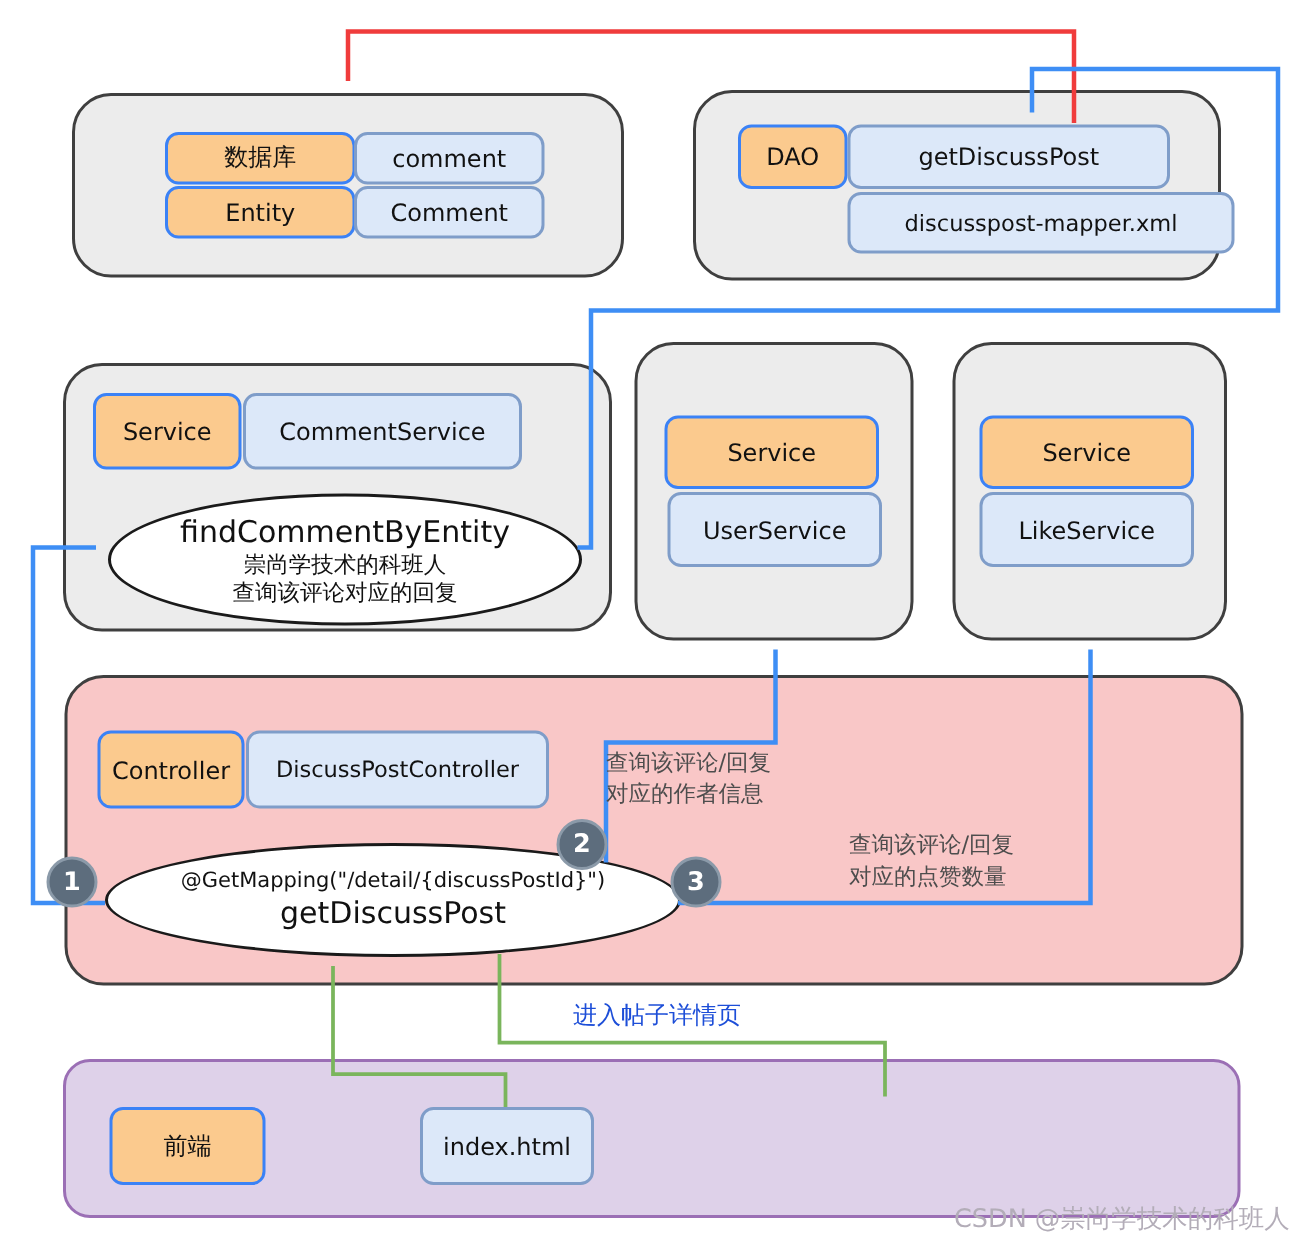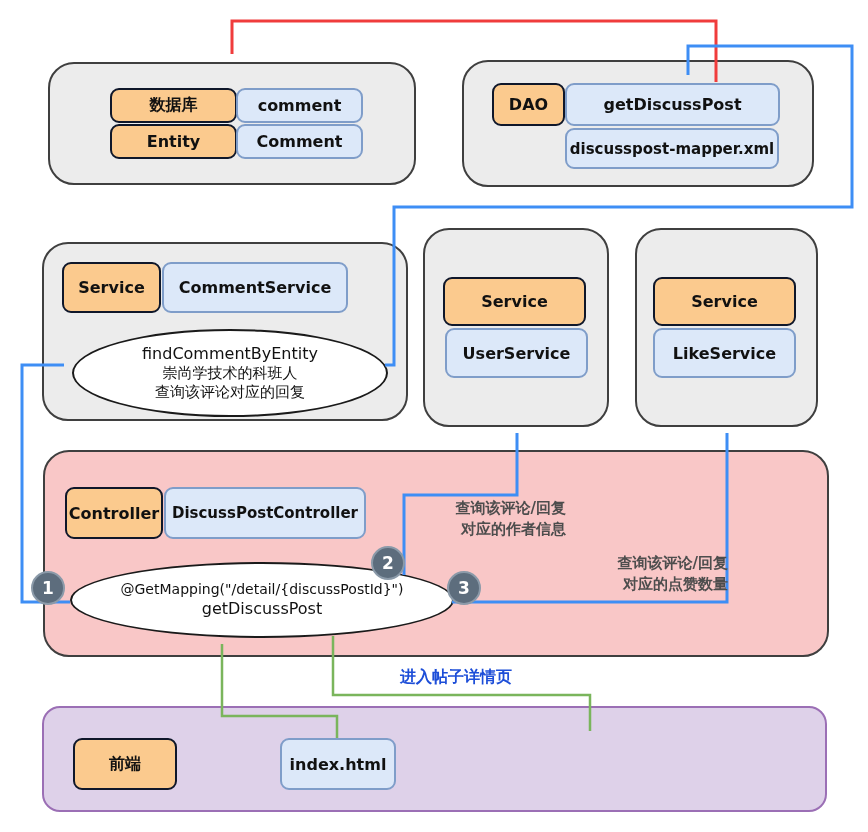--- a/index.html
+++ b/index.html
@@ -6,45 +6,45 @@
   .canvas{
     position:relative;width:868px;height:832px;background:#ffffff;
     font-family:"DejaVu Sans","Liberation Sans",sans-serif;overflow:hidden;color:#111;
   }
   .panel{position:absolute;border:2.5px solid #3f3f3f;box-sizing:border-box;}
   .panel.gray{background:#ececec;border-radius:26px;}
   .panel.pink{background:#f9c7c7;border-radius:26px;}
   .panel.purple{background:#ded1e9;border-radius:18px;border-color:#9b6fb5;border-width:2px;}
   .node{
     position:absolute;display:flex;align-items:center;justify-content:center;
-    border:2px solid #0f172a;border-radius:9px;box-sizing:border-box;
-    font-size:16px;white-space:nowrap;z-index:3;font-weight:bold;
+    border:2px solid #3b82f6;border-radius:9px;box-sizing:border-box;
+    font-size:16px;white-space:nowrap;z-index:3;
   }
   .node.orange{background:#fbca8e;}
   .node.blue{background:#dce8f9;border-color:#7f9dc9;}
   .node.fs15{font-size:15px;}
   .ellipse{
     position:absolute;background:#ffffff;border:2.5px solid #1a1a1a;border-radius:50%;
     display:flex;flex-direction:column;align-items:center;justify-content:center;
     text-align:center;box-sizing:border-box;z-index:4;line-height:1.25;
   }
-  .ellipse .en{font-size:16px;}
+  .ellipse .en{font-size:20px;}
   .ellipse .cn{font-size:15px;}
   .ellipse .en2{font-size:14px;}
   .wires{position:absolute;left:0;top:0;z-index:5;pointer-events:none;}
   .wires path{fill:none;stroke-linejoin:miter;}
   .badge{
     position:absolute;width:34px;height:34px;border-radius:50%;
     background:#5d6d7d;border:2.5px solid #8b9aa9;box-sizing:border-box;
     color:#fff;font-weight:bold;font-size:17px;
     display:flex;align-items:center;justify-content:center;z-index:7;
   }
   .note{
-    position:absolute;font-weight:bold;color:#4d4d4d;font-size:15px;
-    text-align:right;line-height:1.4;z-index:6;white-space:nowrap;
+    position:absolute;font-weight:normal;color:#4d4d4d;font-size:15px;
+    text-align:left;line-height:1.4;z-index:6;white-space:nowrap;
   }
   .note.dark{color:#1d4ed8;font-size:16px;}
   .watermark{position:absolute;color:#b3adb8;font-size:17px;z-index:8;white-space:nowrap;}
 </style>
 </head>
 <body>
 
 <div class="canvas">
 
   <div class="panel gray" style="left:48px;top:62px;width:368px;height:123px"></div>
@@ -55,21 +55,21 @@
   <div class="panel pink" style="left:43px;top:450px;width:786px;height:207px"></div>
   <div class="panel purple" style="left:42px;top:706px;width:785px;height:106px"></div>
 
   <div class="node orange" style="left:110px;top:88px;width:127px;height:35px">数据库</div>
   <div class="node blue" style="left:236px;top:88px;width:127px;height:35px">comment</div>
   <div class="node orange" style="left:110px;top:124px;width:127px;height:35px">Entity</div>
   <div class="node blue" style="left:236px;top:124px;width:127px;height:35px">Comment</div>
 
   <div class="node orange" style="left:492px;top:83px;width:73px;height:43px">DAO</div>
   <div class="node blue" style="left:565px;top:83px;width:215px;height:43px">getDiscussPost</div>
-  <div class="node blue fs15" style="left:565px;top:128px;width:214px;height:41px">discusspost-mapper.xml</div>
+  <div class="node blue fs15" style="left:565px;top:128px;width:258px;height:41px">discusspost-mapper.xml</div>
 
   <div class="node orange" style="left:62px;top:262px;width:99px;height:51px">Service</div>
   <div class="node blue" style="left:162px;top:262px;width:186px;height:51px">CommentService</div>
   <div class="ellipse" style="left:72px;top:329px;width:316px;height:88px">
     <span class="en">findCommentByEntity</span>
     <span class="cn">崇尚学技术的科班人</span>
     <span class="cn">查询该评论对应的回复</span>
   </div>
 
   <div class="node orange" style="left:443px;top:277px;width:143px;height:49px">Service</div>
@@ -116,14 +116,15 @@
   <div class="note" style="left:404px;top:498px;width:162px">
     <span>查询该评论/回复</span><br>
     <span>对应的作者信息</span>
   </div>
   <div class="note" style="left:566px;top:553px;width:162px">
     <span>查询该评论/回复</span><br>
     <span>对应的点赞数量</span>
   </div>
   <div class="note dark" style="left:382px;top:666px;width:130px">进入帖子详情页</div>
 
+  <div class="watermark" style="left:636px;top:801px">CSDN @崇尚学技术的科班人</div>
 
 </div>
 
 </body></html>

